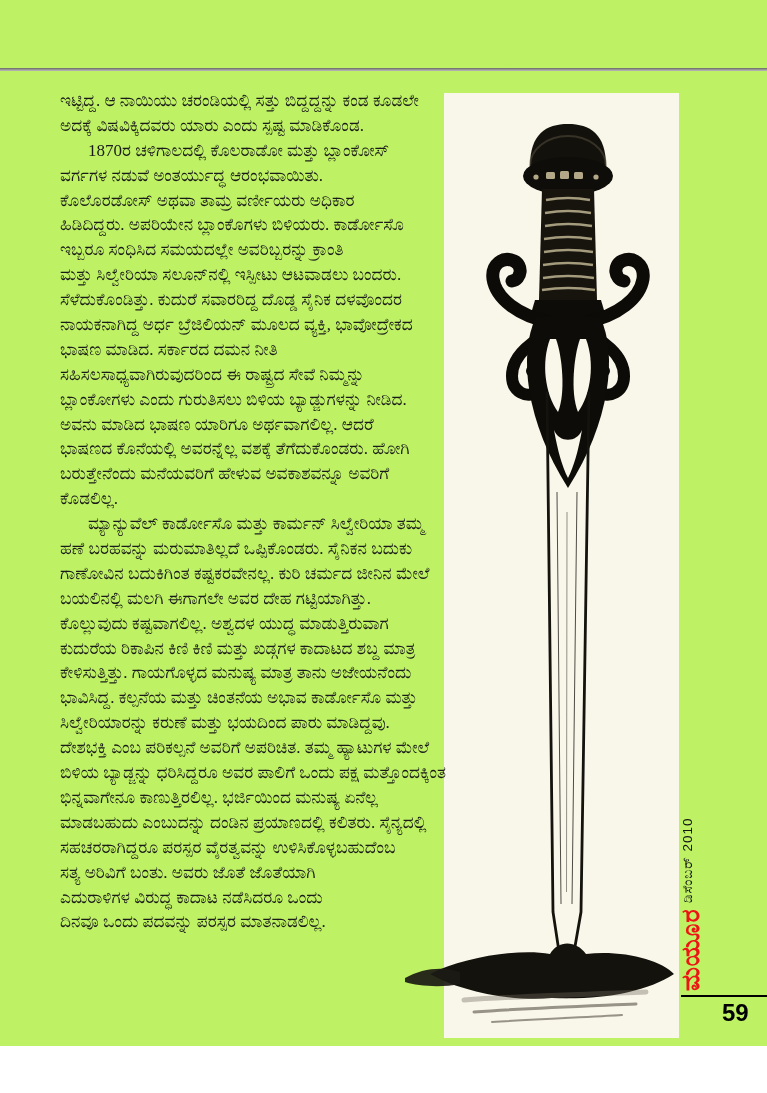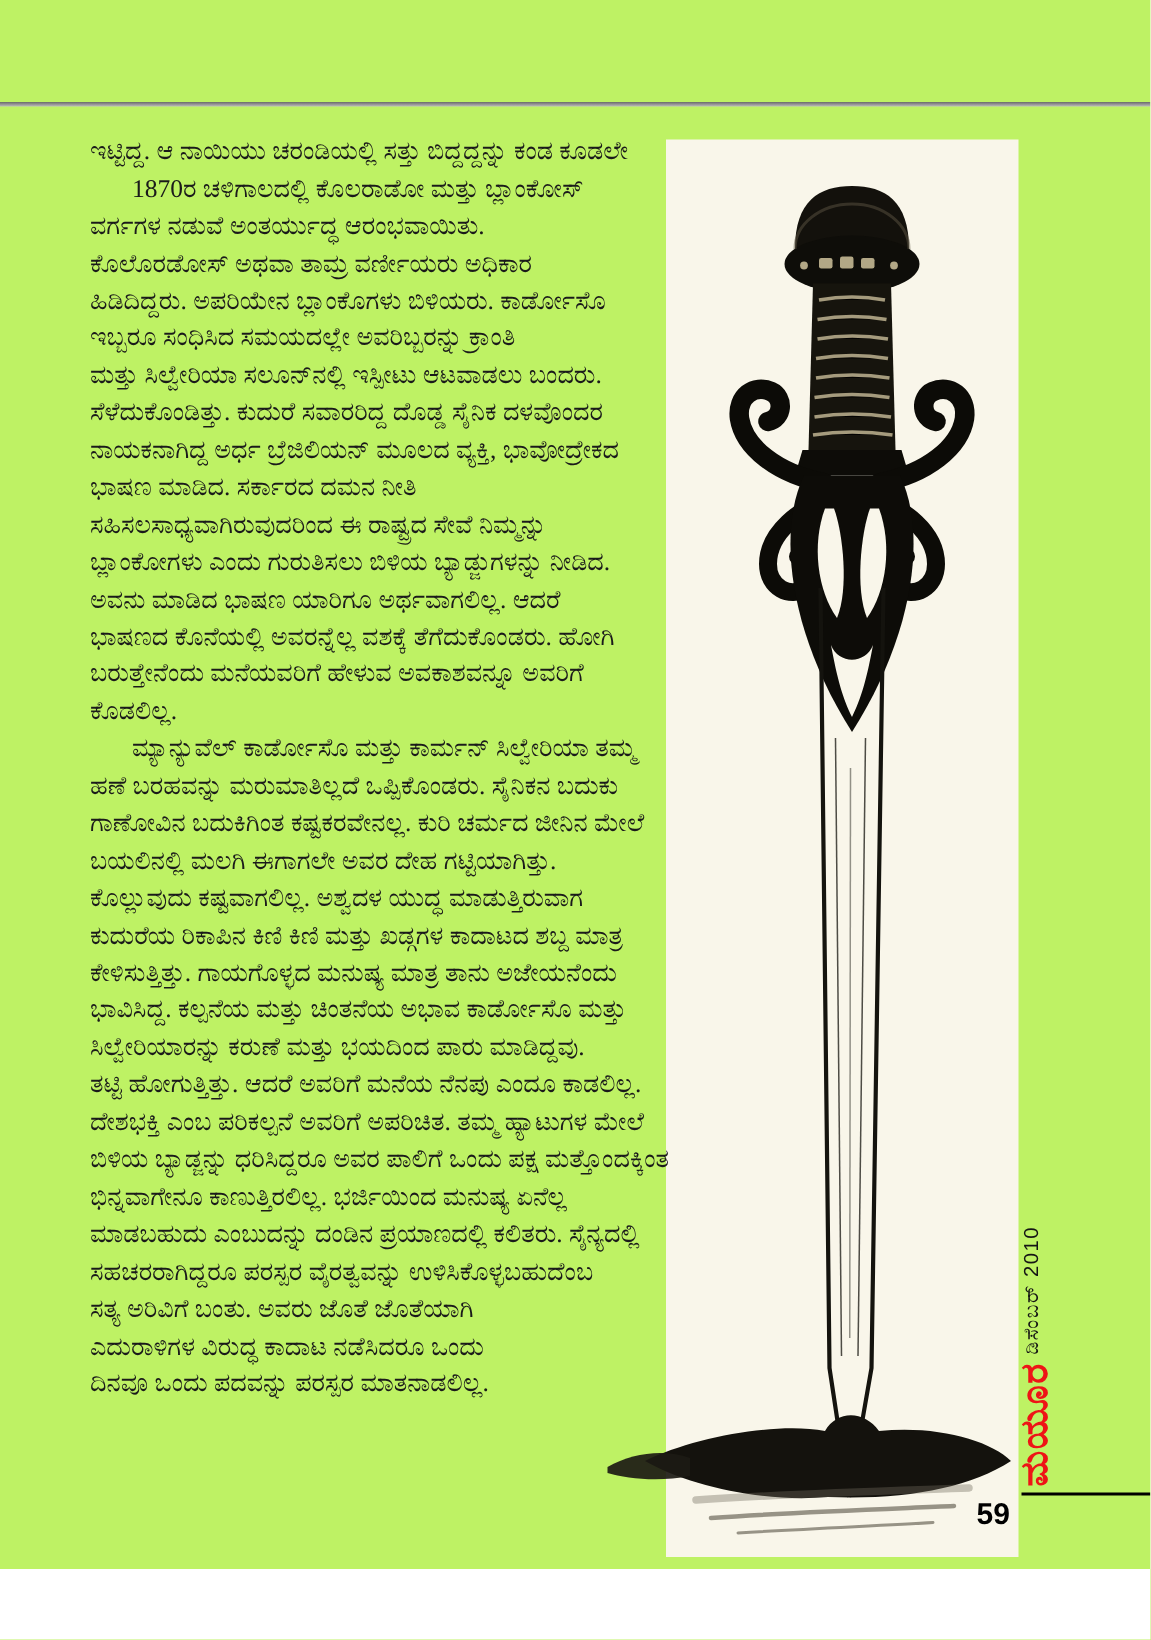--- a/index.html
+++ b/index.html
@@ -28,35 +28,36 @@
   .issue-date{
     left:680px;top:903px;font-size:13.5px;letter-spacing:1px;color:#141414;
     font-family:"Liberation Sans","DejaVu Sans",sans-serif;
   }
   .mag-name{
     left:676px;top:991px;font-size:25px;font-weight:bold;letter-spacing:1px;
     font-family:"Liberation Sans","DejaVu Sans",sans-serif;
   }
   .foot-rule{position:absolute;left:681px;top:995px;width:86px;height:2px;background:#000;}
   .page-num{
-    position:absolute;left:651px;top:999px;font-size:20px;font-weight:bold;color:#000;
+    position:absolute;left:722px;top:999px;font-size:24px;font-weight:bold;color:#000;
     font-family:"Liberation Sans","DejaVu Sans",sans-serif;
   }
 </style>
 </head>
 <body>
 
 <div class="page">
 
   <div class="top-rule"></div>
 
   <div class="cream-panel" style="background: rgb(249, 246, 234);"></div>
 
   <div class="article" style="color: rgb(26, 26, 26);">
       <div class="tline">ಇಟ್ಟಿದ್ದ. ಆ ನಾಯಿಯು ಚರಂಡಿಯಲ್ಲಿ ಸತ್ತು ಬಿದ್ದದ್ದನ್ನು ಕಂಡ ಕೂಡಲೇ</div>
+      <div class="tline">ಅದಕ್ಕೆ ವಿಷವಿಕ್ಕಿದವರು ಯಾರು ಎಂದು ಸ್ಪಷ್ಟ ಮಾಡಿಕೊಂಡ.</div>
       <div class="tline indent">1870ರ ಚಳಿಗಾಲದಲ್ಲಿ ಕೊಲರಾಡೋ ಮತ್ತು ಬ್ಲಾಂಕೋಸ್</div>
       <div class="tline">ವರ್ಗಗಳ ನಡುವೆ ಅಂತರ್ಯುದ್ಧ ಆರಂಭವಾಯಿತು.</div>
       <div class="tline">ಕೊಲೊರಡೋಸ್ ಅಥವಾ ತಾಮ್ರ ವರ್ಣೀಯರು ಅಧಿಕಾರ</div>
       <div class="tline">ಹಿಡಿದಿದ್ದರು. ಅಪರಿಯೇನ ಬ್ಲಾಂಕೊಗಳು ಬಿಳಿಯರು. ಕಾರ್ಡೋಸೊ</div>
       <div class="tline">ಇಬ್ಬರೂ ಸಂಧಿಸಿದ ಸಮಯದಲ್ಲೇ ಅವರಿಬ್ಬರನ್ನು ಕ್ರಾಂತಿ</div>
       <div class="tline">ಮತ್ತು ಸಿಲ್ವೇರಿಯಾ ಸಲೂನ್‌ನಲ್ಲಿ ಇಸ್ಪೀಟು ಆಟವಾಡಲು ಬಂದರು.</div>
       <div class="tline">ಸೆಳೆದುಕೊಂಡಿತ್ತು. ಕುದುರೆ ಸವಾರರಿದ್ದ ದೊಡ್ಡ ಸೈನಿಕ ದಳವೊಂದರ</div>
       <div class="tline">ನಾಯಕನಾಗಿದ್ದ ಅರ್ಧ ಬ್ರೆಜಿಲಿಯನ್ ಮೂಲದ ವ್ಯಕ್ತಿ, ಭಾವೋದ್ರೇಕದ</div>
       <div class="tline">ಭಾಷಣ ಮಾಡಿದ. ಸರ್ಕಾರದ ದಮನ ನೀತಿ</div>
       <div class="tline">ಸಹಿಸಲಸಾಧ್ಯವಾಗಿರುವುದರಿಂದ ಈ ರಾಷ್ಟ್ರದ ಸೇವೆ ನಿಮ್ಮನ್ನು</div>
@@ -67,21 +68,20 @@
       <div class="tline">ಕೊಡಲಿಲ್ಲ.</div>
       <div class="tline indent">ಮ್ಯಾನ್ಯುವೆಲ್ ಕಾರ್ಡೋಸೊ ಮತ್ತು ಕಾರ್ಮನ್ ಸಿಲ್ವೇರಿಯಾ ತಮ್ಮ</div>
       <div class="tline">ಹಣೆ ಬರಹವನ್ನು ಮರುಮಾತಿಲ್ಲದೆ ಒಪ್ಪಿಕೊಂಡರು. ಸೈನಿಕನ ಬದುಕು</div>
       <div class="tline">ಗಾಣೋವಿನ ಬದುಕಿಗಿಂತ ಕಷ್ಟಕರವೇನಲ್ಲ. ಕುರಿ ಚರ್ಮದ ಜೀನಿನ ಮೇಲೆ</div>
       <div class="tline">ಬಯಲಿನಲ್ಲಿ ಮಲಗಿ ಈಗಾಗಲೇ ಅವರ ದೇಹ ಗಟ್ಟಿಯಾಗಿತ್ತು.</div>
       <div class="tline">ಕೊಲ್ಲುವುದು ಕಷ್ಟವಾಗಲಿಲ್ಲ. ಅಶ್ವದಳ ಯುದ್ಧ ಮಾಡುತ್ತಿರುವಾಗ</div>
       <div class="tline">ಕುದುರೆಯ ರಿಕಾಪಿನ ಕಿಣಿ ಕಿಣಿ ಮತ್ತು ಖಡ್ಗಗಳ ಕಾದಾಟದ ಶಬ್ದ ಮಾತ್ರ</div>
       <div class="tline">ಕೇಳಿಸುತ್ತಿತ್ತು. ಗಾಯಗೊಳ್ಳದ ಮನುಷ್ಯ ಮಾತ್ರ ತಾನು ಅಜೇಯನೆಂದು</div>
       <div class="tline">ಭಾವಿಸಿದ್ದ. ಕಲ್ಪನೆಯ ಮತ್ತು ಚಿಂತನೆಯ ಅಭಾವ ಕಾರ್ಡೋಸೊ ಮತ್ತು</div>
       <div class="tline">ಸಿಲ್ವೇರಿಯಾರನ್ನು ಕರುಣೆ ಮತ್ತು ಭಯದಿಂದ ಪಾರು ಮಾಡಿದ್ದವು.</div>
-      <div class="tline">ತಟ್ಟಿ ಹೋಗುತ್ತಿತ್ತು. ಆದರೆ ಅವರಿಗೆ ಮನೆಯ ನೆನಪು ಎಂದೂ ಕಾಡಲಿಲ್ಲ.</div>
       <div class="tline">ದೇಶಭಕ್ತಿ ಎಂಬ ಪರಿಕಲ್ಪನೆ ಅವರಿಗೆ ಅಪರಿಚಿತ. ತಮ್ಮ ಹ್ಯಾಟುಗಳ ಮೇಲೆ</div>
       <div class="tline">ಬಿಳಿಯ ಬ್ಯಾಡ್ಜನ್ನು ಧರಿಸಿದ್ದರೂ ಅವರ ಪಾಲಿಗೆ ಒಂದು ಪಕ್ಷ ಮತ್ತೊಂದಕ್ಕಿಂತ</div>
       <div class="tline">ಭಿನ್ನವಾಗೇನೂ ಕಾಣುತ್ತಿರಲಿಲ್ಲ. ಭರ್ಜಿಯಿಂದ ಮನುಷ್ಯ ಏನೆಲ್ಲ</div>
       <div class="tline">ಮಾಡಬಹುದು ಎಂಬುದನ್ನು ದಂಡಿನ ಪ್ರಯಾಣದಲ್ಲಿ ಕಲಿತರು. ಸೈನ್ಯದಲ್ಲಿ</div>
       <div class="tline">ಸಹಚರರಾಗಿದ್ದರೂ ಪರಸ್ಪರ ವೈರತ್ವವನ್ನು ಉಳಿಸಿಕೊಳ್ಳಬಹುದೆಂಬ</div>
       <div class="tline">ಸತ್ಯ ಅರಿವಿಗೆ ಬಂತು. ಅವರು ಜೊತೆ ಜೊತೆಯಾಗಿ</div>
       <div class="tline">ಎದುರಾಳಿಗಳ ವಿರುದ್ಧ ಕಾದಾಟ ನಡೆಸಿದರೂ ಒಂದು</div>
       <div class="tline">ದಿನವೂ ಒಂದು ಪದವನ್ನು ಪರಸ್ಪರ ಮಾತನಾಡಲಿಲ್ಲ.</div>
     </div>
 

